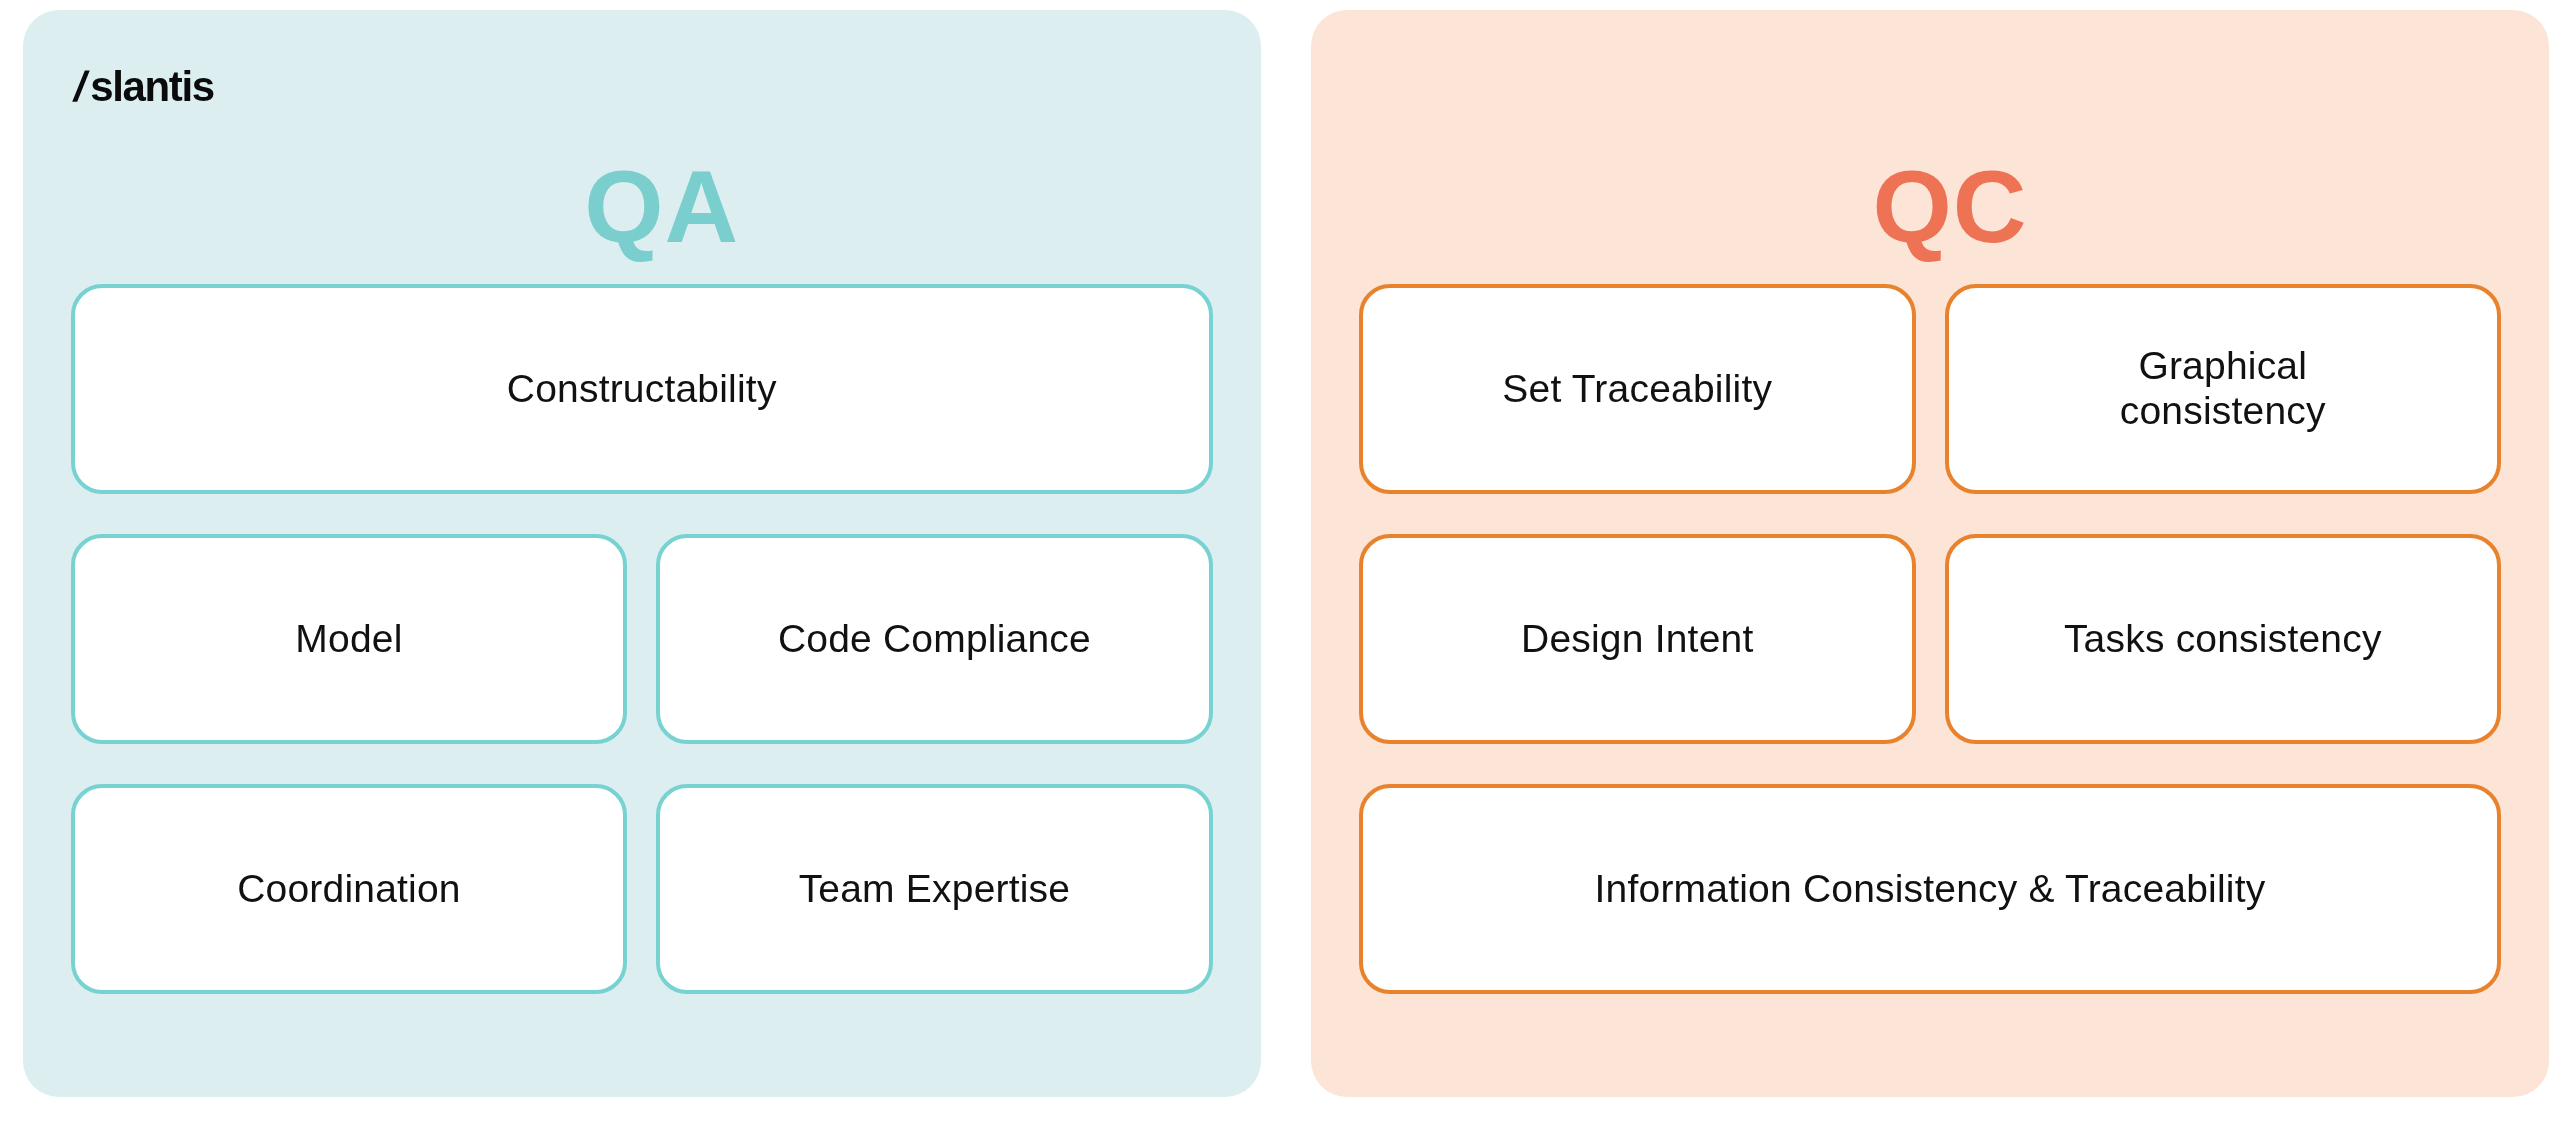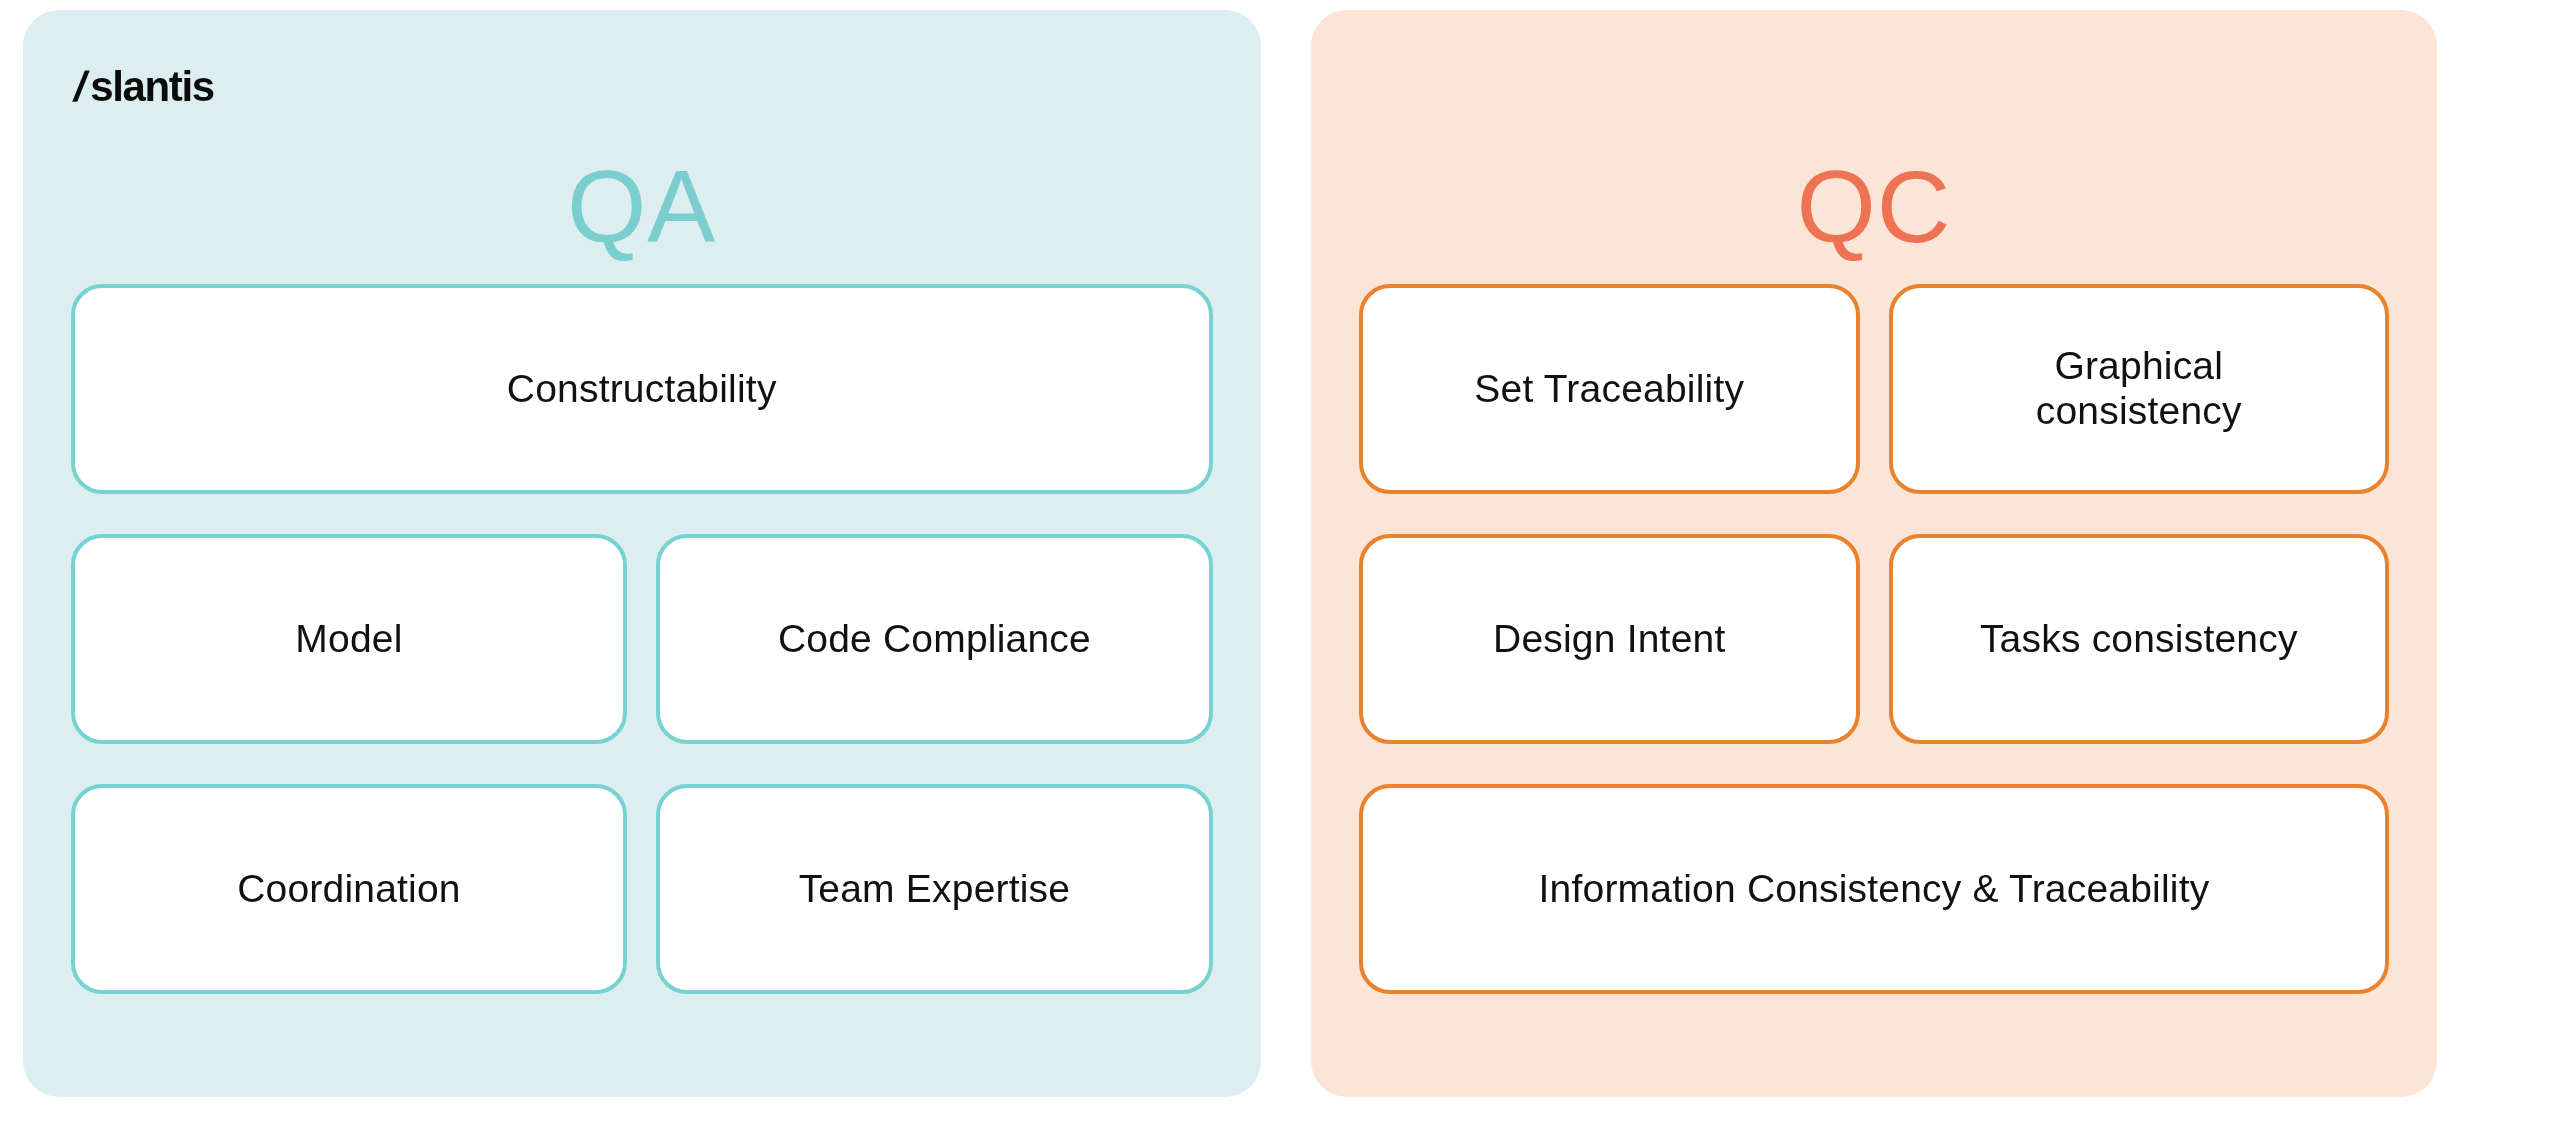--- a/index.html
+++ b/index.html
@@ -29,21 +29,21 @@
     border-radius: 36px;
     box-sizing: border-box;
   }
   .panel--qa {
     left: 22.7px;
     width: 1238px;
     background: #DCEEF0;
   }
   .panel--qc {
     left: 1311px;
-    width: 1126px;
+    width: 1238px;
     background: #FCE4D6;
   }
 
   
   .logo {
     position: absolute;
     left: 52px;
     top: 56px;
     font-size: 42px;
     font-weight: 700;
@@ -59,23 +59,24 @@
     font-weight: 700;
   }
 
   
   .panel-title {
     position: absolute;
     top: 78px;
     width: 100%;
     text-align: center;
     font-size: 102px;
-    font-weight: 400;
+    font-weight: 700;
     line-height: 1;
     letter-spacing: 0.9px;
+    margin-left: 20px;
   }
   .panel--qa .panel-title { color: #7ACECE; }
   .panel--qc .panel-title { color: #EE7254; }
 
   
   .grid {
     position: absolute;
     left: 48px;
     right: 48px;
     top: 274px;

